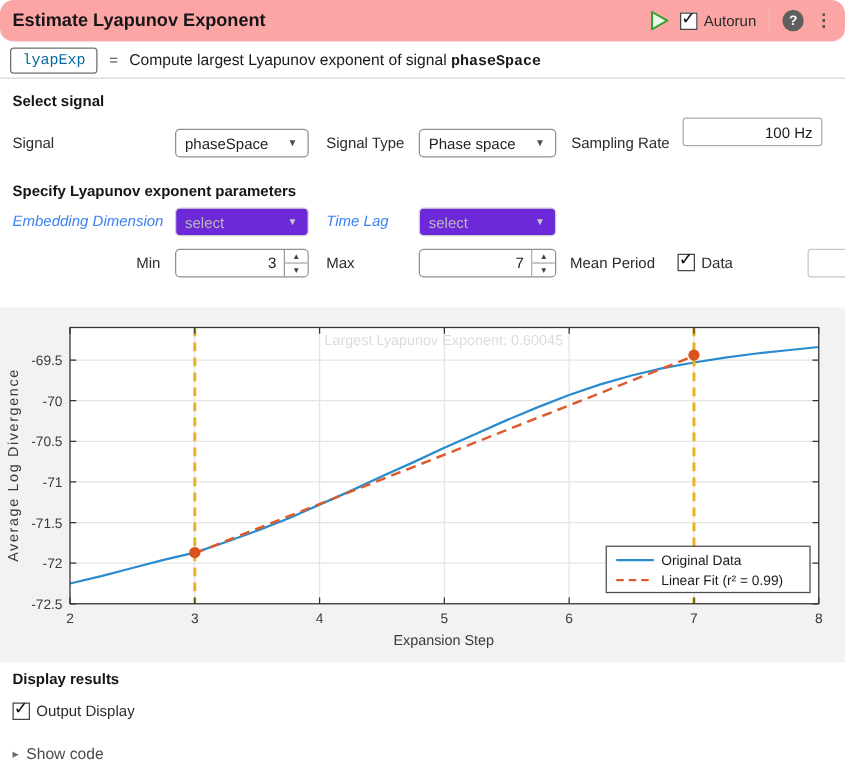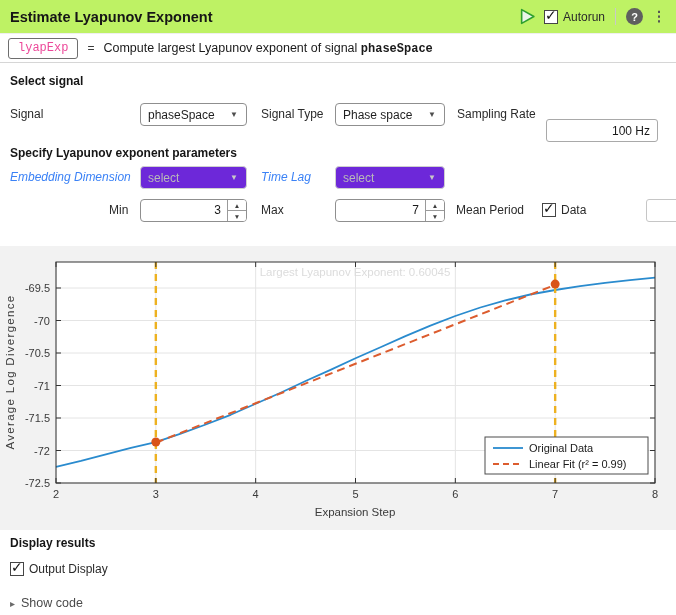--- a/index.html
+++ b/index.html
@@ -1,31 +1,31 @@
 <!DOCTYPE html>
 <html><head>
 <meta charset="utf-8">
 <style>
   * { margin:0; padding:0; box-sizing:border-box; }
   html,body { width:676px; height:615px; overflow:hidden; }
   body { font-family:"Liberation Sans",sans-serif; background:#ffffff; color:#1a1a1a; position:relative; }
   .app { position:relative; width:676px; height:615px; background:#fff; }
 
   
-  .header { position:absolute; top:0; left:0; right:0; height:34px; display:flex; align-items:center; padding:0 8px 0 10px; border-bottom:1px solid #efefef; background:#bef264; }
+  .header { position:absolute; top:0; left:0; right:0; height:34px; display:flex; align-items:center; padding:0 8px 0 10px; border-bottom:1px solid #efefef; background:#fca5a5;border-radius:11px; }
   .title { flex:1; font-size:14.5px; font-weight:bold; color:#161616; }
   .toolbar { display:flex; align-items:center; gap:7px; }
   .run-btn { width:18px; height:18px; display:flex; align-items:center; justify-content:center; cursor:pointer; }
   .vsep { width:1px; height:17px; background:#c9c9c9; margin:0 3px; }
   .help-icon { width:17px; height:17px; border-radius:50%; background:#5f5f5f; color:#fff; font-size:11px; font-weight:bold; display:flex; align-items:center; justify-content:center; cursor:pointer; }
   .kebab { font-size:14px; font-weight:bold; color:#555; padding:0 2px; cursor:pointer; line-height:17px; }
 
   
   .summary { position:absolute; top:34px; left:0; right:0; height:29px; display:flex; align-items:center; gap:9px; padding:0 10px 0 8px; border-bottom:1px solid #d6d6d6; background:#fff; }
-  .var-box { font-family:"Liberation Mono","DejaVu Sans Mono",monospace; font-size:12px; color:#ec4899; border:1px solid #6e6e6e; border-radius:3px; padding:2px 9px 3px; background:#fff; }
+  .var-box { font-family:"Liberation Mono","DejaVu Sans Mono",monospace; font-size:12px; color:#0369a1; border:1px solid #6e6e6e; border-radius:3px; padding:2px 9px 3px; background:#fff; }
   .eq { font-size:12px; color:#3a3a3a; }
   .desc { font-size:12.5px; color:#1a1a1a; }
   .mono-b { font-family:"Liberation Mono","DejaVu Sans Mono",monospace; font-weight:bold; font-size:12px; }
 
   
   .heading { position:absolute; left:10px; font-size:12px; font-weight:bold; color:#161616; }
   .lbl { position:absolute; font-size:12px; color:#2b2b2b; height:23px; line-height:23px; }
   .lbl.disabled { color:#3b82f6;font-style:italic; }
 
   
@@ -105,21 +105,21 @@
   <div class="dropdown" style="left:140px; top:103px; width:107px">
     <span class="dd-text">phaseSpace</span>
     <span class="dd-arrow">▼</span>
   </div>
   <span class="lbl" style="left:261px; top:103px">Signal Type</span>
   <div class="dropdown" style="left:335px; top:103px; width:110px">
     <span class="dd-text">Phase space</span>
     <span class="dd-arrow">▼</span>
   </div>
   <span class="lbl" style="left:457px; top:103px">Sampling Rate</span>
-  <input class="textfield" style="left: 546px; top: 119px; width: 112px;" readonly="" value="100 Hz">
+  <input class="textfield" style="left: 546px; top: 94px; width: 112px;" readonly="" value="100 Hz">
 
   <div class="heading" style="top:146px">Specify Lyapunov exponent parameters</div>
 
   <span class="lbl disabled" style="left:10px; top:166px">Embedding Dimension</span>
   <div class="dropdown disabled" style="left:140px; top:166px; width:107px">
     <span class="dd-text">select</span>
     <span class="dd-arrow">▼</span>
   </div>
   <span class="lbl disabled" style="left:261px; top:166px">Time Lag</span>
   <div class="dropdown disabled" style="left:335px; top:166px; width:110px">

